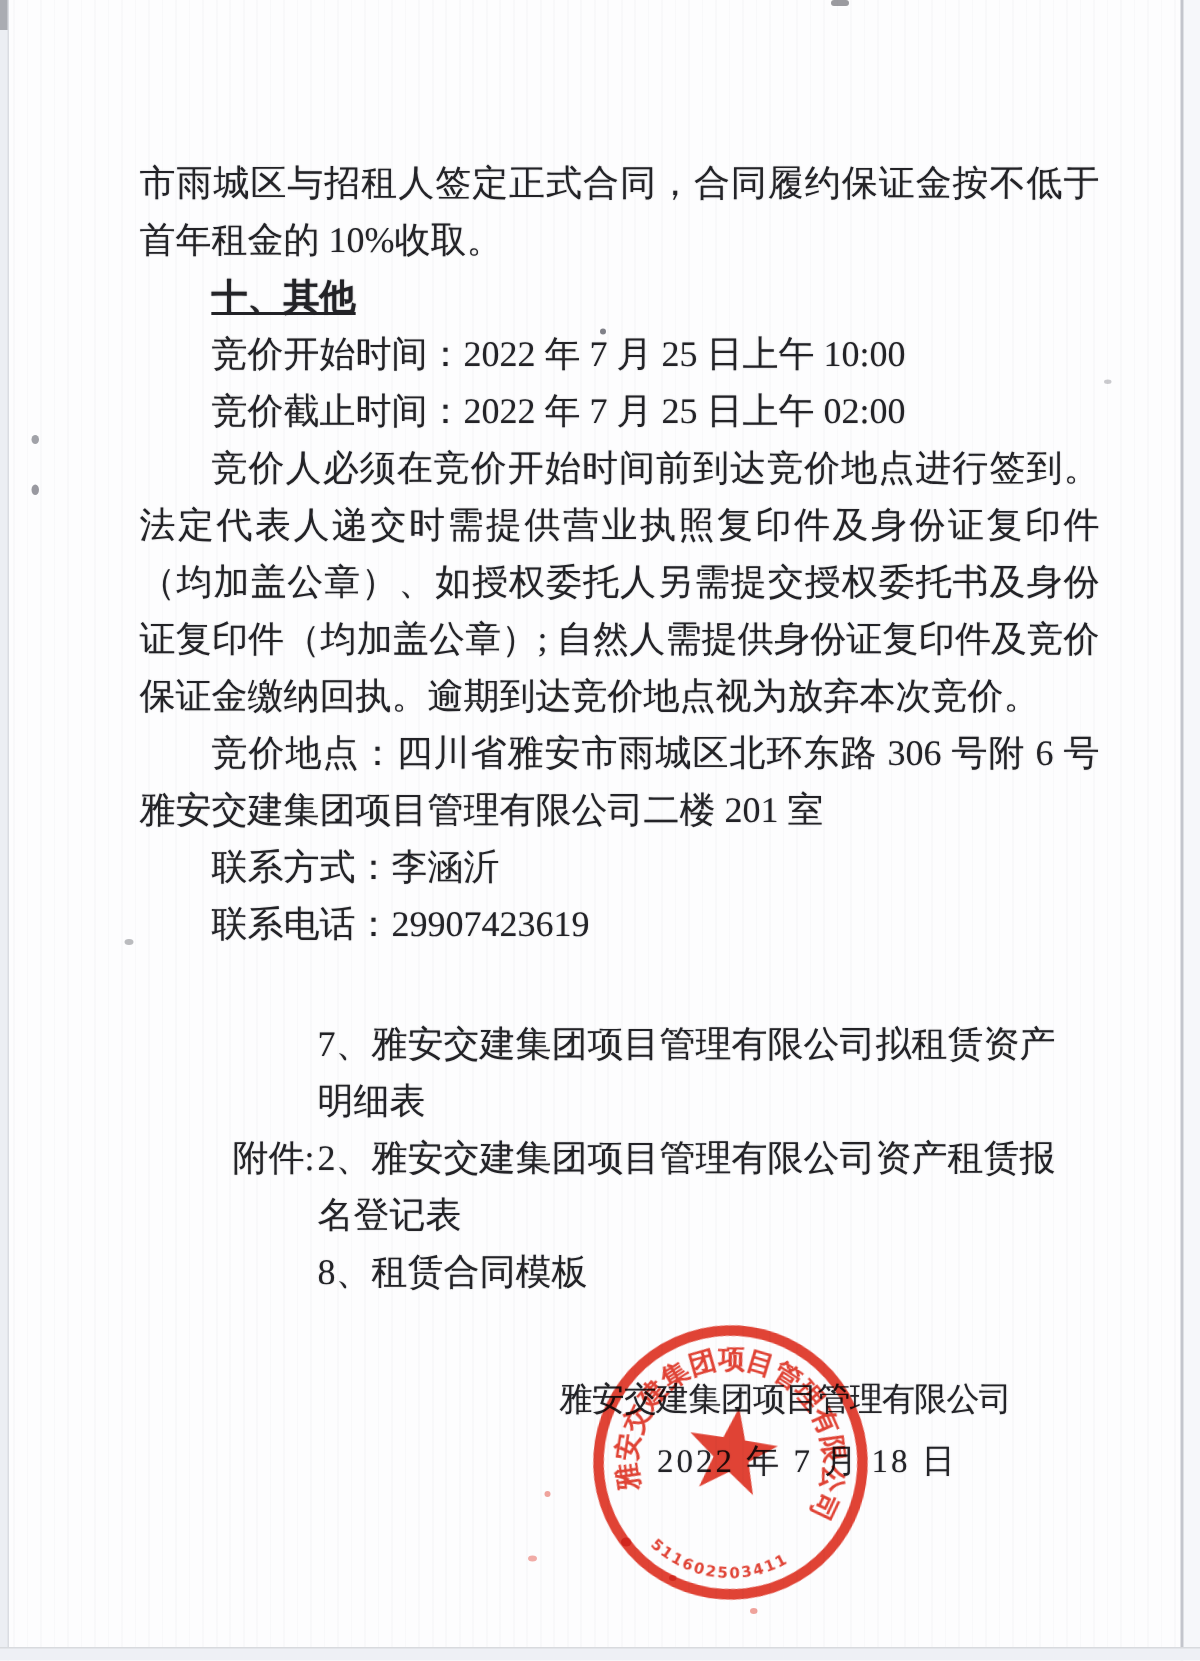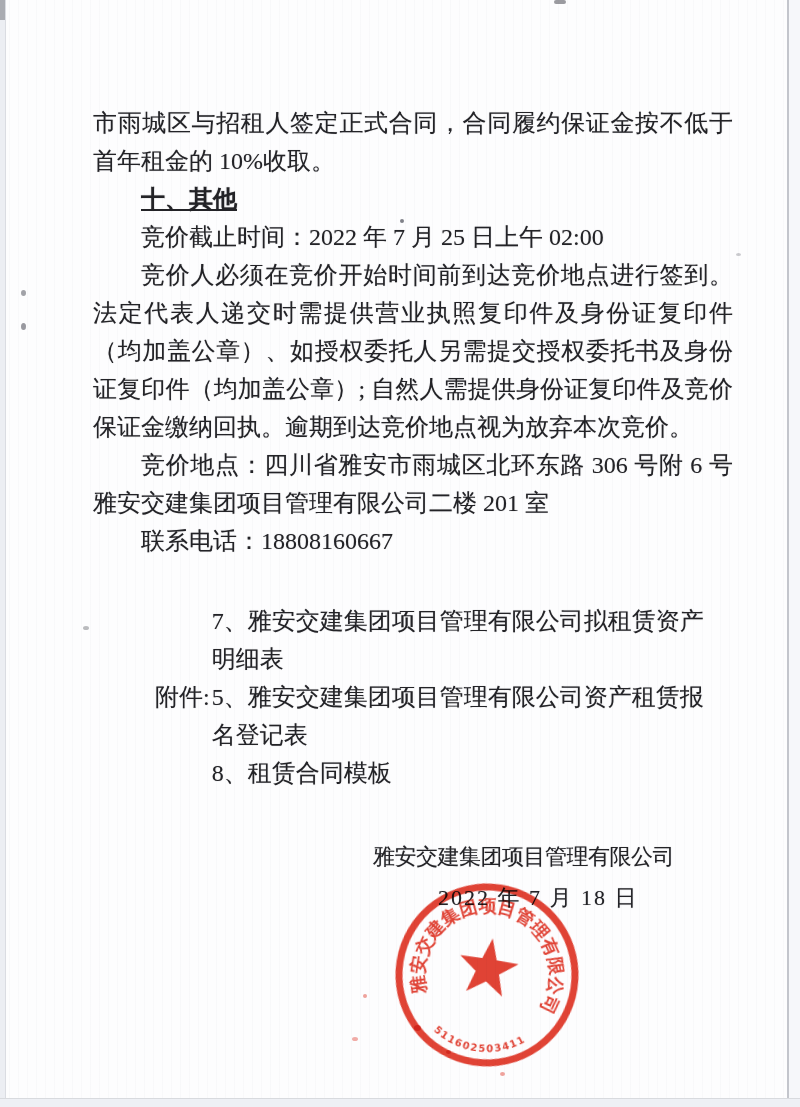--- a/index.html
+++ b/index.html
@@ -121,30 +121,32 @@
   <div class="mark-top"></div>
   <div class="speck s1"></div>
   <div class="speck s2"></div>
   <div class="speck s3"></div>
   <div class="speck s4"></div>
   <div class="speck s5"></div>
 
   <main class="content">
     <p>市雨城区与招租人签定正式合同，合同履约保证金按不低于首年租金的 10%收取。</p>
     <p class="heading indent2">十、其他</p>
+    <p class="indent2">竞价开始时间：2022 年 7 月 25 日上午 10:00</p>
     <p class="indent2">竞价截止时间：2022 年 7 月 25 日上午 02:00</p>
     <p class="indent2">竞价人必须在竞价开始时间前到达竞价地点进行签到。法定代表人递交时需提供营业执照复印件及身份证复印件（均加盖公章）、如授权委托人另需提交授权委托书及身份证复印件（均加盖公章）; 自然人需提供身份证复印件及竞价保证金缴纳回执。逾期到达竞价地点视为放弃本次竞价。</p>
     <p class="indent2">竞价地点：四川省雅安市雨城区北环东路 306 号附 6 号雅安交建集团项目管理有限公司二楼 201 室</p>
-    <p class="indent2">联系电话：18808160667</p>
+    <p class="indent2">联系方式：李涵沂</p>
+    <p class="indent2">联系电话：29907423619</p>
 
     <div class="attachments">
       <span class="att-label">附件:</span>
       <div class="att-items">
         <div class="att-item">7、雅安交建集团项目管理有限公司拟租赁资产明细表</div>
-        <div class="att-item">5、雅安交建集团项目管理有限公司资产租赁报名登记表</div>
+        <div class="att-item">2、雅安交建集团项目管理有限公司资产租赁报名登记表</div>
         <div class="att-item">8、租赁合同模板</div>
       </div>
     </div>
 
     <div class="signature">
       <div class="sig-company">雅安交建集团项目管理有限公司</div>
       <div class="sig-date">2022 年 7 月 18 日</div>
     </div>
   </main>
 

